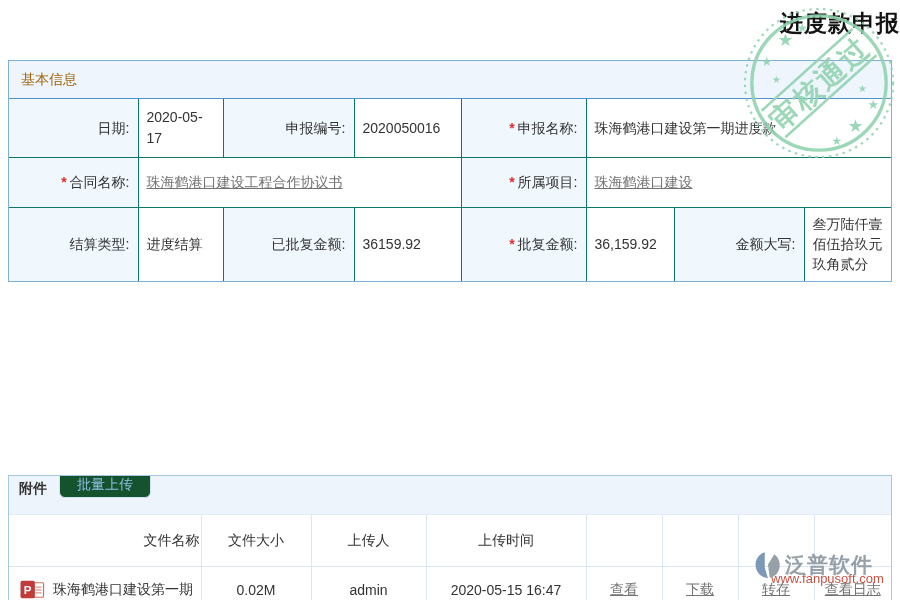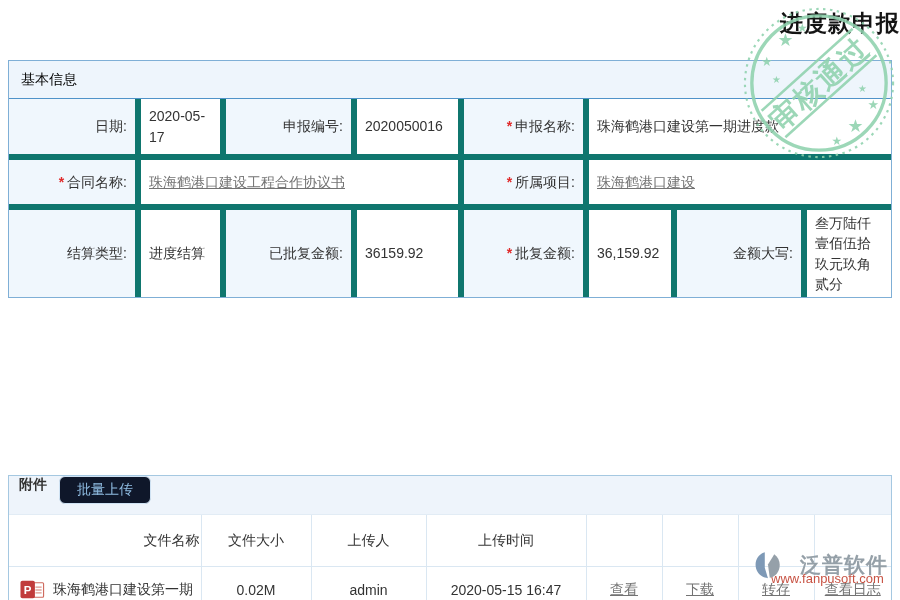--- a/index.html
+++ b/index.html
@@ -9,51 +9,51 @@
   }
   .page-title{
     position:absolute;top:8px;left:0;width:100%;text-align:right;
     font-size:23px;font-weight:bold;color:#141414;letter-spacing:1px;
   }
   .sec{position:absolute;left:8px;width:882px;border:1px solid #7fafd6;box-sizing:content-box;}
   #basic{top:60px;}
   #attach{top:475px;height:124px;overflow:hidden;border-color:#a5c8e1;}
   .sec-hd{
     height:37px;line-height:37px;background:#eef5fc;border-bottom:1px solid #4f93c9;
-    padding-left:12px;font-size:14px;color:#000000;
+    padding-left:12px;font-size:14px;color:#a16207;
   }
   table{border-collapse:collapse;table-layout:fixed;width:882px;font-size:14px;}
-  #basic td{border:6px solid #0f766e;padding:3px 8px;line-height:1.45;word-wrap:break-word;}
+  #basic td{border:1px solid #0f766e;padding:3px 8px;line-height:1.45;word-wrap:break-word;}
   #basic tr td:first-child{border-left:none;}
   #basic tr td:last-child{border-right:none;}
   #basic tr:first-child td{border-top:none;}
   #basic tr:last-child td{border-bottom:none;}
   td.lab{background:#f0f7fd;text-align:right;color:#333;}
   td.val{background:#ffffff;text-align:left;}
   .req{color:#e02b2b;margin-right:3px;font-weight:bold;}
   .lnk{color:#737373;text-decoration:underline;cursor:pointer;}
   .wrap76{display:inline-block;width:76px;line-height:1.5;}
   
-  .attach-bar{height:39px;background:#eef4fb;display:flex;align-items:flex-start;
-    padding:0 10px;box-sizing:border-box;border-bottom:1px solid #e2ecf5;}
+  .attach-bar{height:39px;background:#eef4fb;display:flex;align-items:flex-end;
+    padding:16px 10px;box-sizing:border-box;border-bottom:1px solid #e2ecf5;}
   .attach-title{font-size:14px;font-weight:600;color:#333;}
   .btn-upload{margin-left:12px;height:28px;padding:0 17px;border:1px solid #cfe2f3;
-    border-radius:6px;background:#0f172a;color:#8fbce2;font-size:14px;line-height:26px;cursor:pointer;font-family:Liberation Serif, serif;}
+    border-radius:6px;background:#14532d;color:#8fbce2;font-size:14px;line-height:26px;cursor:pointer;}
   #attach th,#attach td{border-right:1px solid #dae7f2;font-weight:400;overflow:hidden;white-space:nowrap;}
   #attach th:last-child,#attach td:last-child{border-right:none;}
   #attach thead th{border-bottom:1px solid #dae7f2;height:49px;color:#333;text-align:center;}
   #attach thead th.th-name{text-align:right;padding-left:20px;}
   #attach tbody td{height:44px;text-align:center;}
   .file-name-cell{display:flex;align-items:center;gap:8px;padding-left:10px;text-align:left;}
   
   .stamp{position:absolute;left:740px;top:4px;width:158px;height:158px;z-index:40;
     opacity:.88;pointer-events:none;}
   
   .watermark{position:absolute;left:753px;top:549px;z-index:30;display:flex;align-items:center;pointer-events:none;}
-  .wm-brand{font-size:21px;font-weight:bold;color:#95a0a8;letter-spacing:1px;margin-left:18px;}
+  .wm-brand{font-size:21px;font-weight:bold;color:#95a0a8;letter-spacing:1px;margin-left:3px;}
   .wm-url{position:absolute;left:771px;top:571px;font-size:13px;font-weight:normal;color:#c54a3a;
     z-index:29;pointer-events:none;opacity:.95;}
 </style>
 </head>
 <body>
 
 <div class="page-title">进度款申报</div>
 
 <div class="sec" id="basic">
   <div class="sec-hd">基本信息</div>

